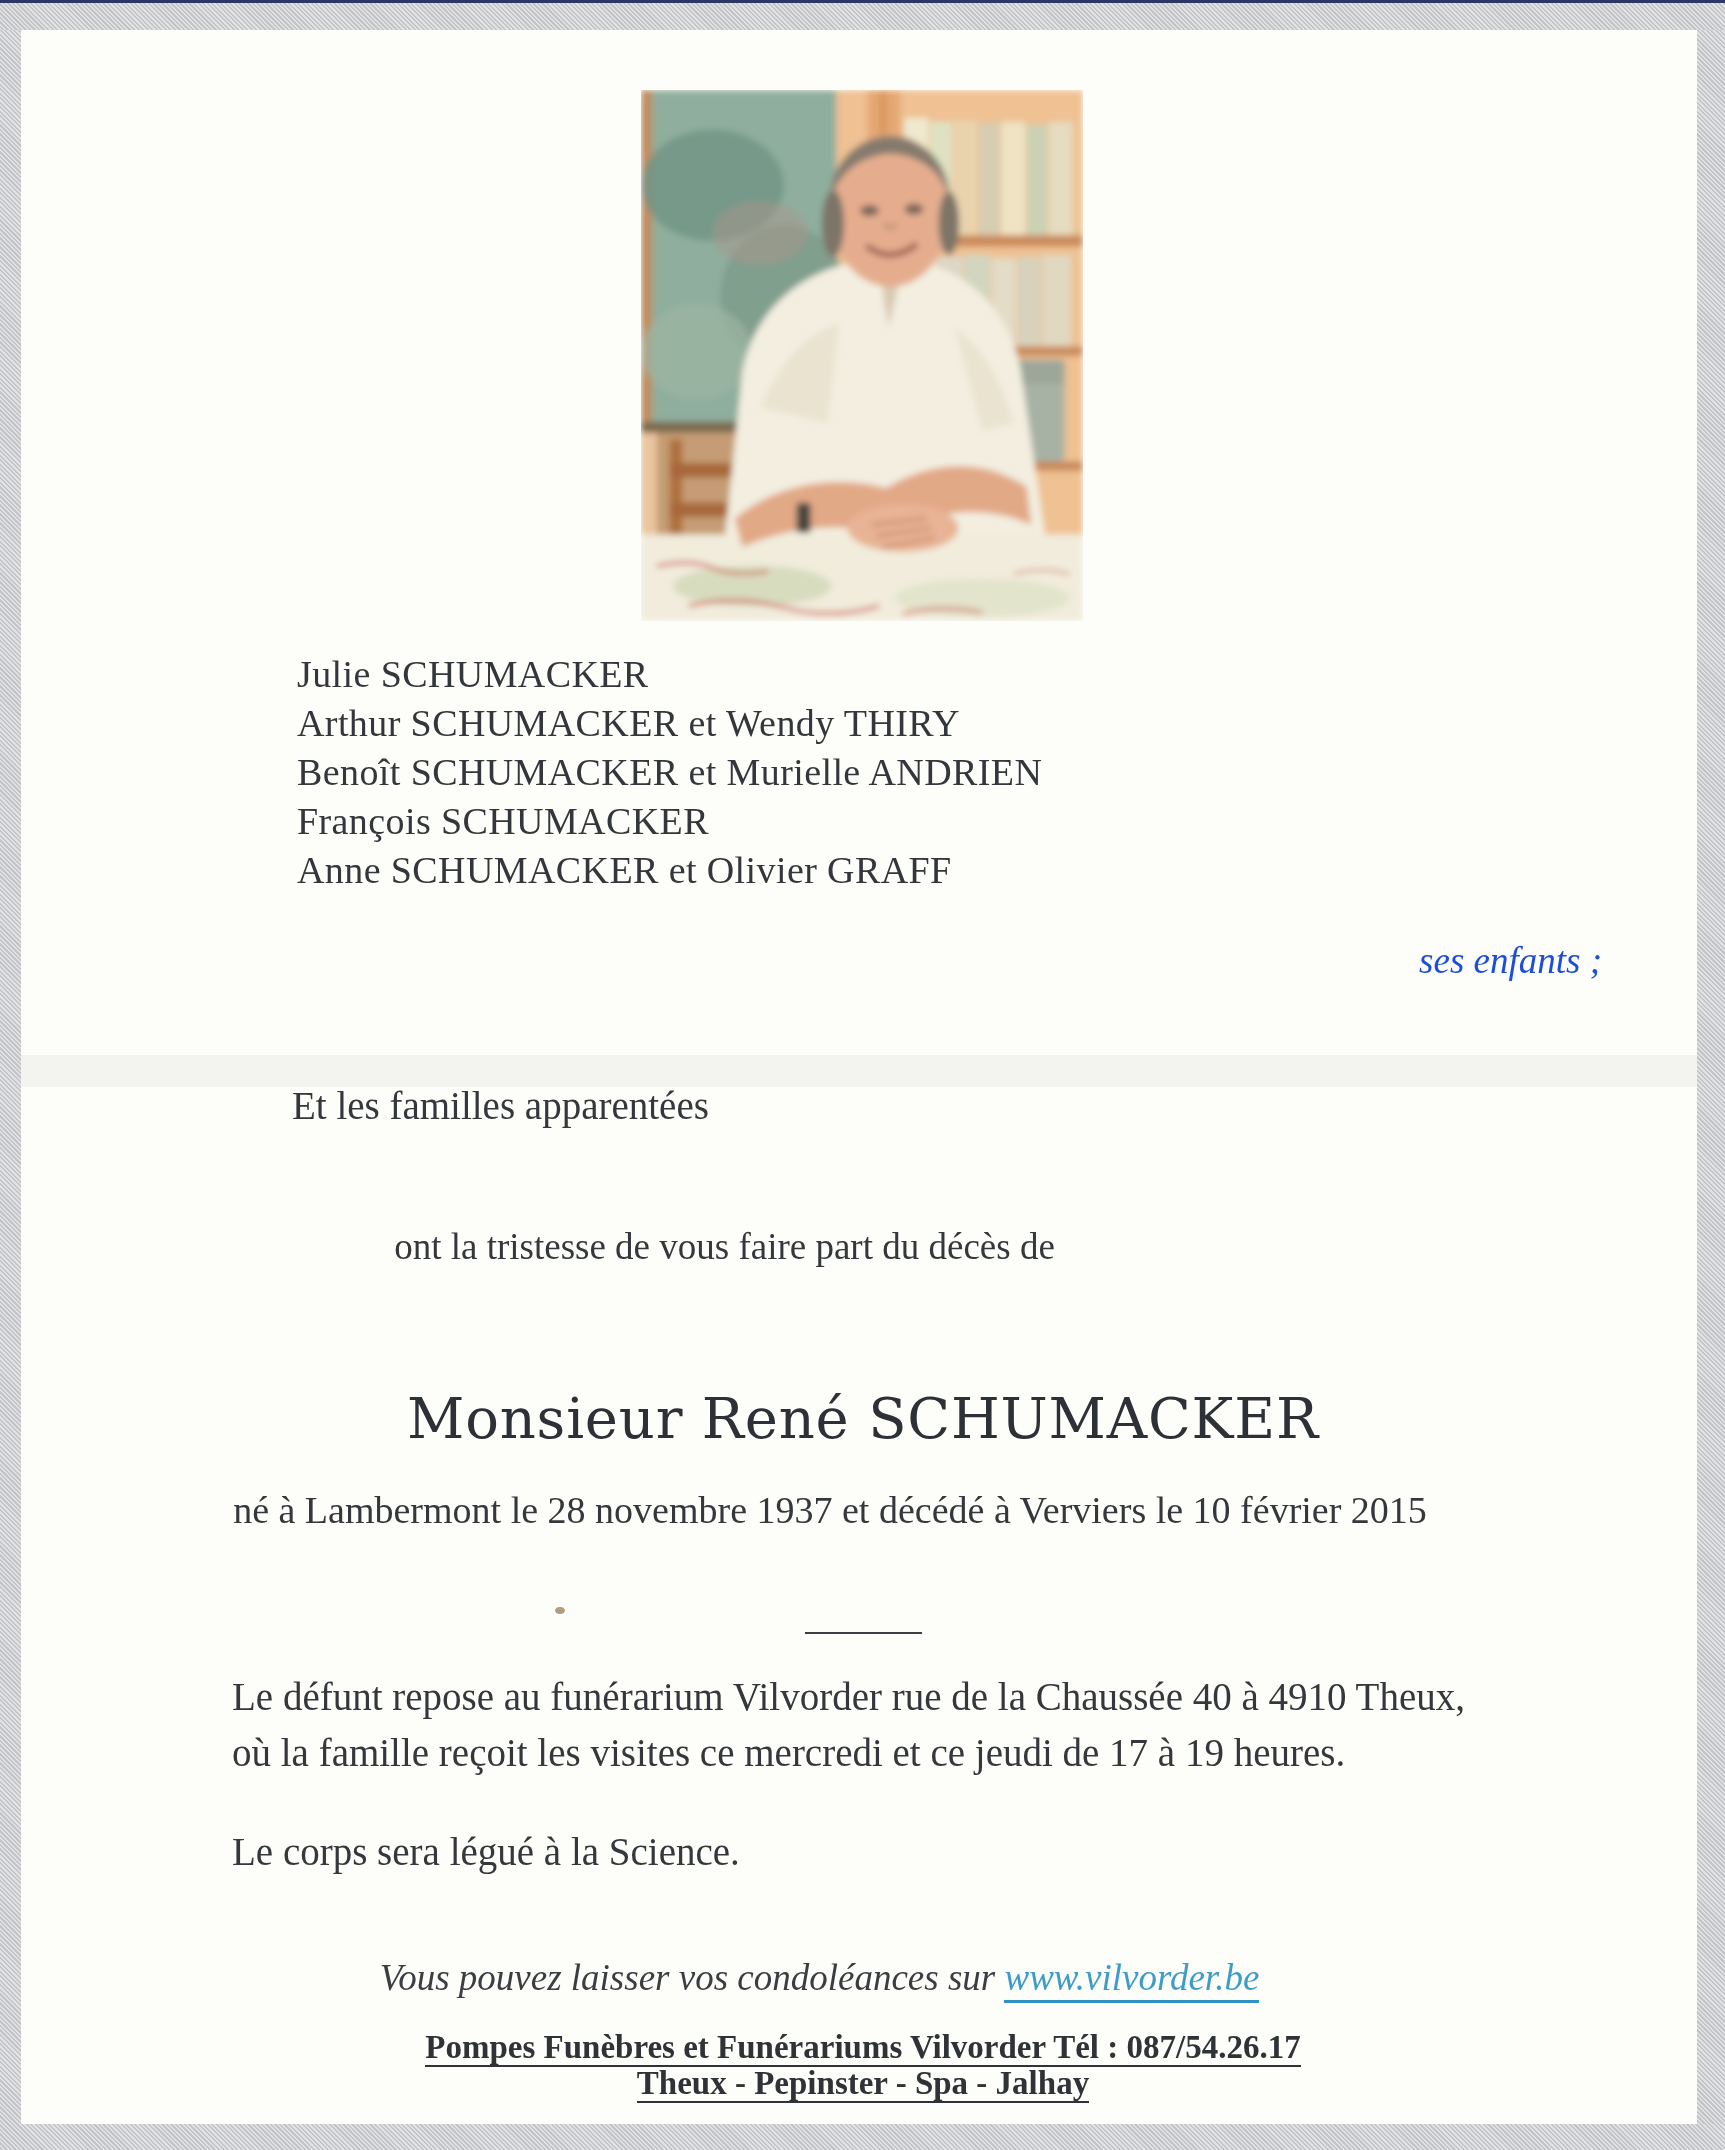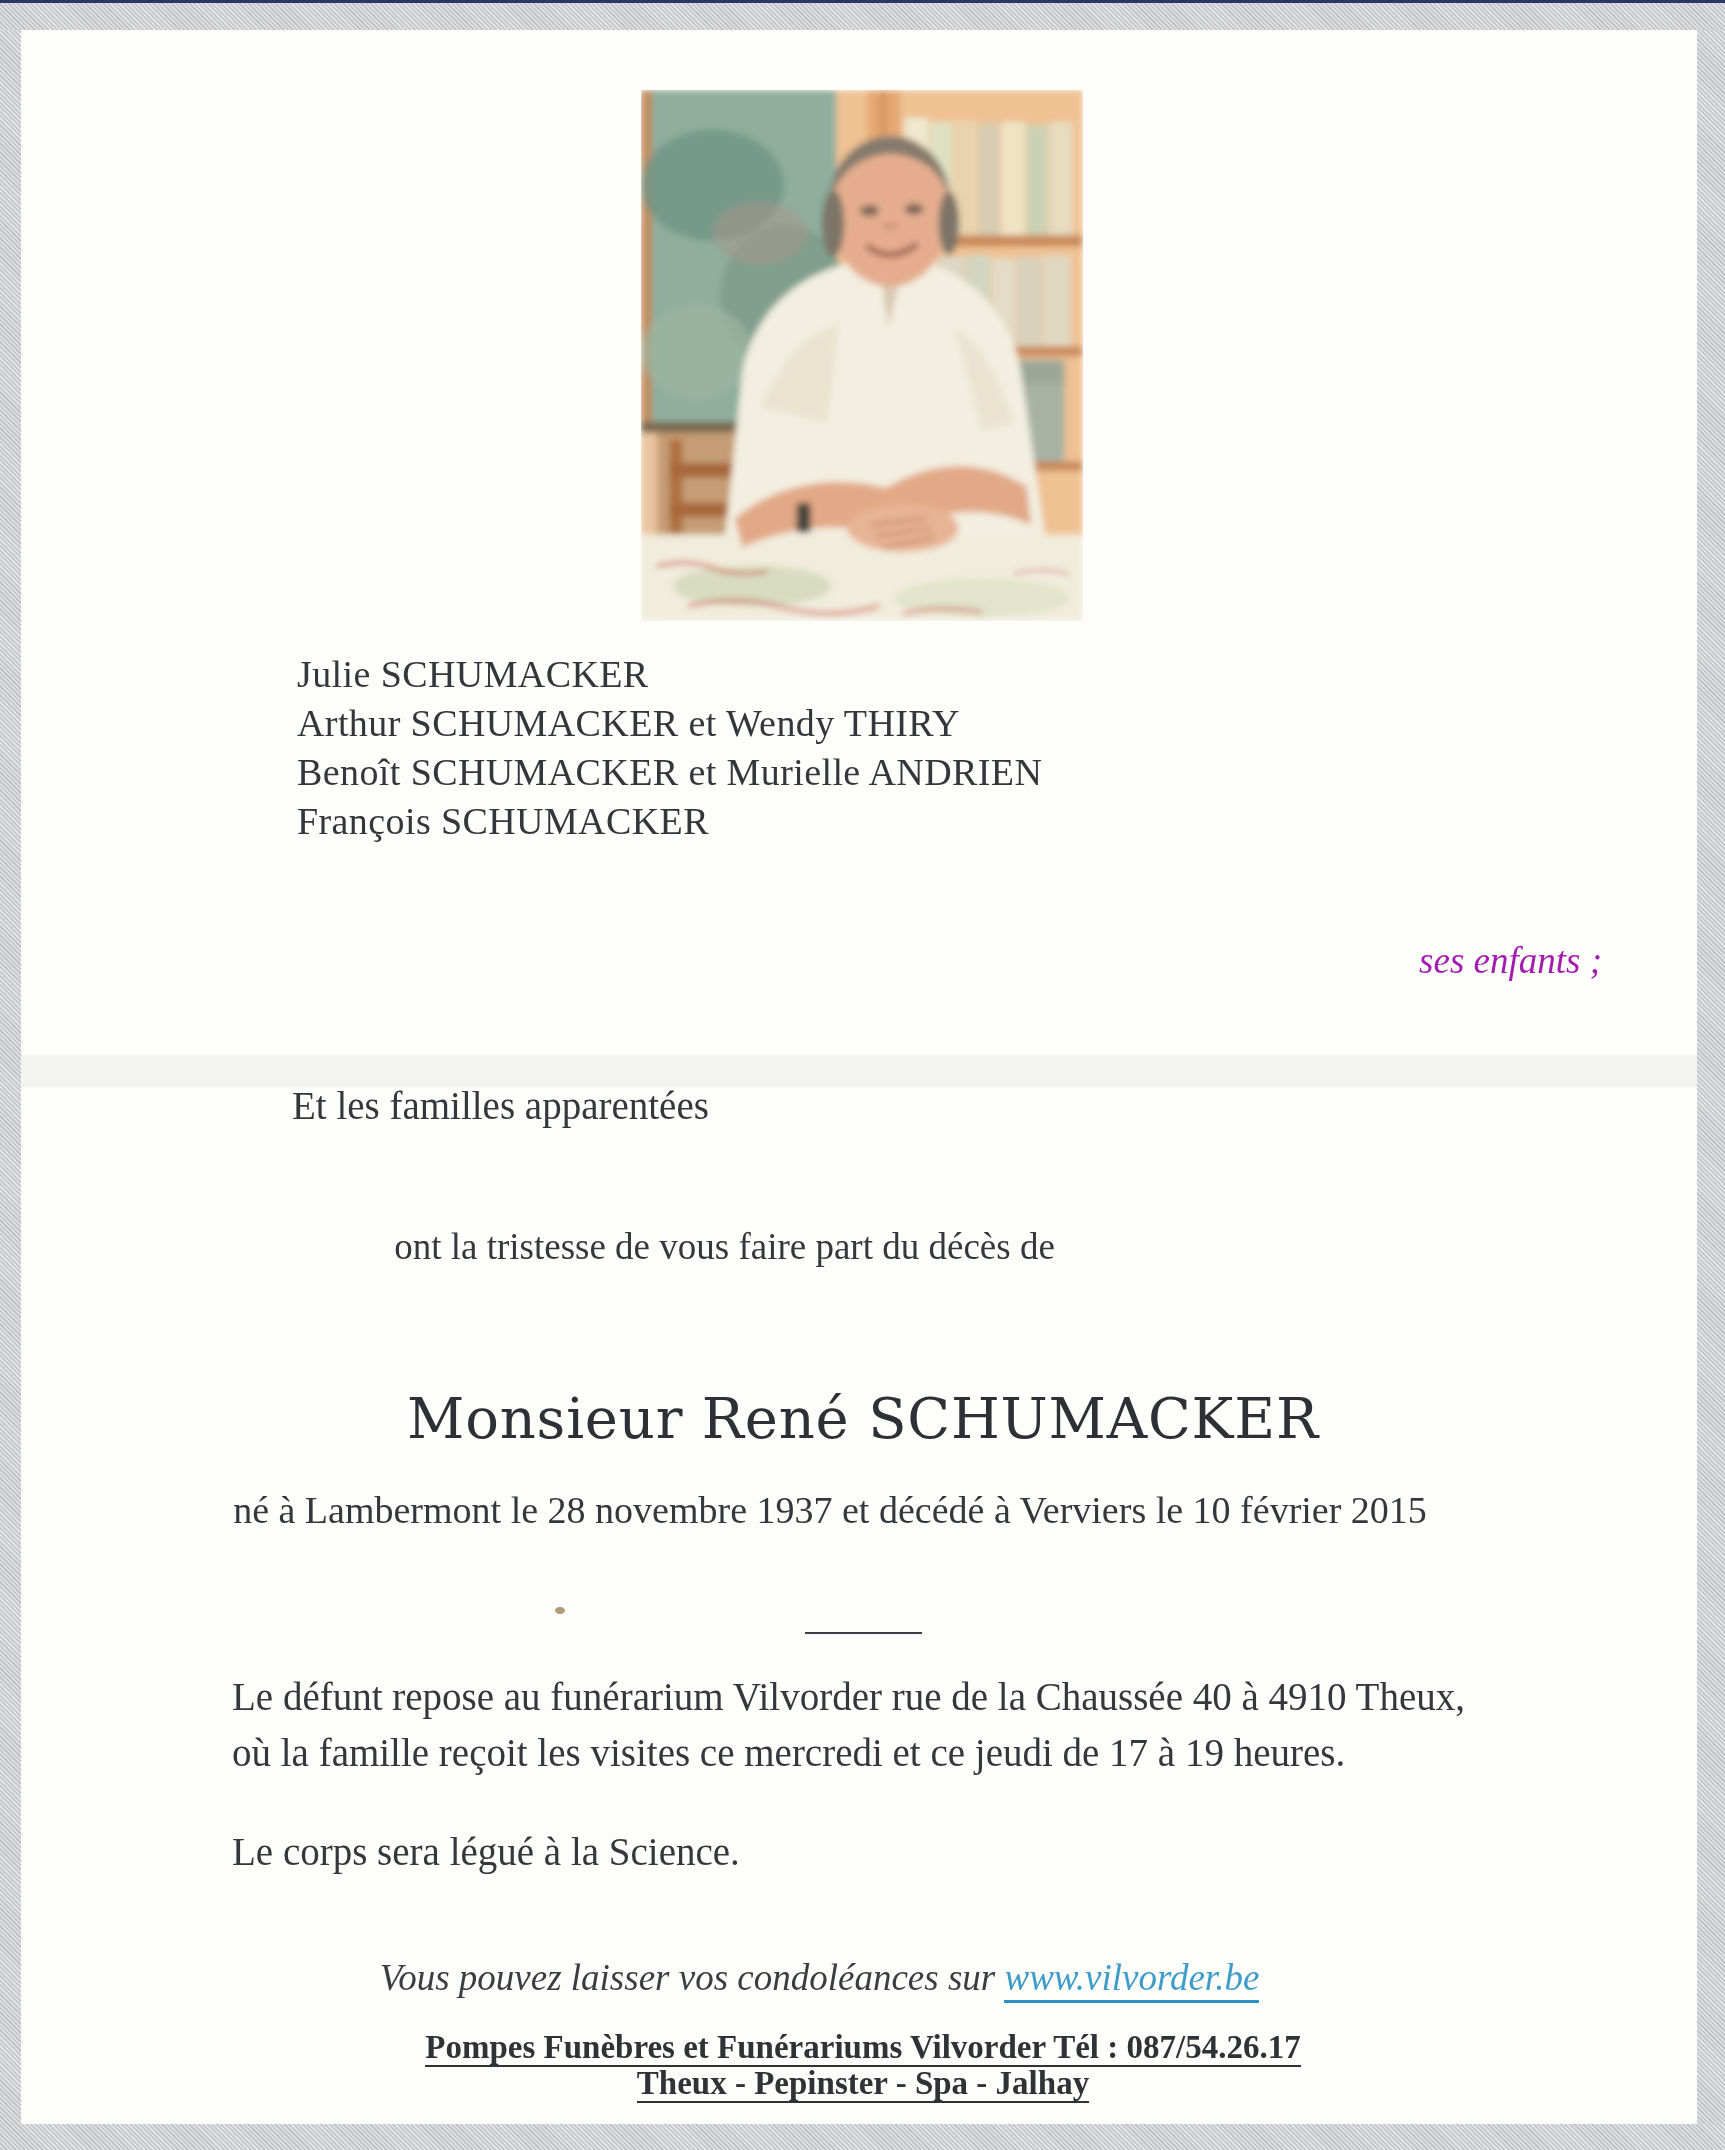--- a/index.html
+++ b/index.html
@@ -16,21 +16,21 @@
   #scan-top-line{position:absolute;left:0;top:0;width:1726px;height:3.2px;background:#2c3766}
   #scan-edge-top{left:0;top:3.2px;width:1726px;height:27px}
   #scan-edge-left{left:0;top:30px;width:20.6px;height:2094px}
   #scan-edge-right{left:1697px;top:30px;width:28.5px;height:2094px}
   #scan-edge-bottom{left:0;top:2124px;width:1726px;height:27px}
   #scan-band{position:absolute;left:20.6px;top:1055px;width:1676px;height:32px;background:rgba(120,122,128,.07)}
 
   #photo{position:absolute;left:641px;top:90px;width:442px;height:531px}
 
   #family-names{position:absolute;left:297px;top:650px;font-size:38px;line-height:49px;letter-spacing:0.4px;color:#33363b}
-  #relation-note{position:absolute;right:124px;top:939px;font-style:italic;font-size:37px;color:#a21caf}
+  #relation-note{position:absolute;right:124px;top:939px;font-style:italic;font-size:37px;color:#1d4ed8}
   #families-line{position:absolute;left:292px;top:1083px;font-size:39px}
   #announcement-line{position:absolute;left:0;top:1225px;width:1449px;text-align:center;font-size:37px}
 
   #deceased-name{
     position:absolute;left:0;top:1386px;width:1726px;text-align:center;
     font-family:"DejaVu Serif", serif;font-size:56px;color:#2d3036;letter-spacing:0.8px;
   }
   #life-line{position:absolute;left:0;top:1488px;width:1660px;text-align:center;font-size:38px}
 
   #ink-speck{position:absolute;left:555px;top:1607px;width:9.5px;height:7.1px;border-radius:50%;background:#9b7c55;opacity:.75}
@@ -142,20 +142,21 @@
       <rect x="196" y="520" width="18" height="38" rx="5" fill="#4a463f"></rect>
     </g>
   </svg>
 </div>
 
 <div id="family-names">
   <div>Julie SCHUMACKER</div>
   <div>Arthur SCHUMACKER et Wendy THIRY</div>
   <div>Benoît SCHUMACKER et Murielle ANDRIEN</div>
   <div>François SCHUMACKER</div>
+  <div>Anne SCHUMACKER et Olivier GRAFF</div>
 </div>
 
 <div id="relation-note">ses enfants ;</div>
 
 <div id="families-line">Et les familles apparentées</div>
 
 <div id="announcement-line">ont la tristesse de vous faire part du décès de</div>
 
 <div id="deceased-name">Monsieur René SCHUMACKER</div>
 

